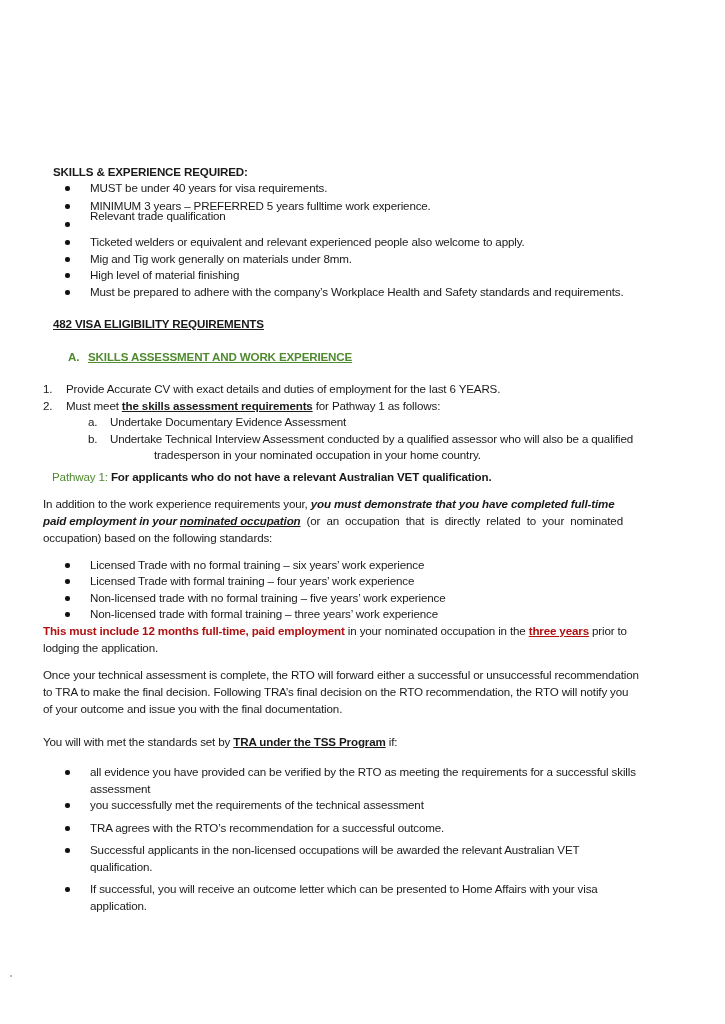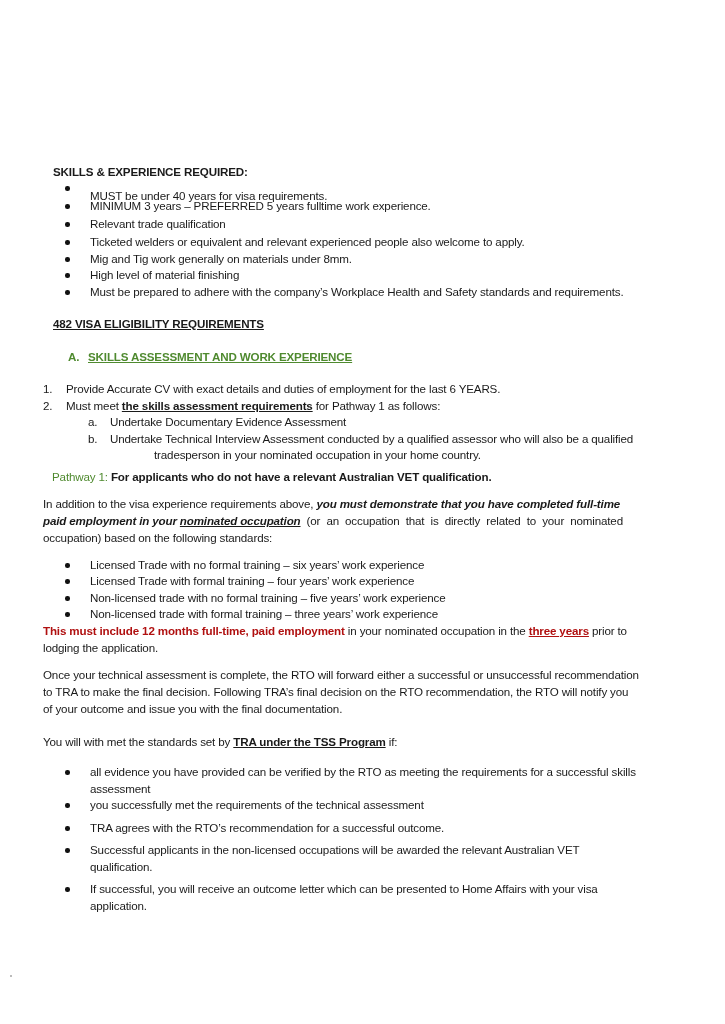--- a/index.html
+++ b/index.html
@@ -17,25 +17,25 @@
   .dot { position:absolute; left:10px; top:975px; width:2px; height:2px; background:#bbb; }
 </style>
 </head>
 <body>
 
 <div class="page">
 
   <div class="abs t bold" style="left:53px;top:164px;">SKILLS &amp; EXPERIENCE REQUIRED:</div>
 
   <div class="bullet" style="left:65px;top:186px;"></div>
-  <div class="abs t" style="left:90px;top:188px;">MUST be under 40 years for visa requirements.</div>
+  <div class="abs t" style="left:90px;top:180px;">MUST be under 40 years for visa requirements.</div>
   <div class="bullet" style="left:65px;top:204px;"></div>
   <div class="abs t" style="left:90px;top:198px;">MINIMUM 3 years – PREFERRED 5 years fulltime work experience.</div>
   <div class="bullet" style="left:65px;top:222px;"></div>
-  <div class="abs t" style="left:90px;top:216px;text-align:center;">Relevant trade qualification</div>
+  <div class="abs t" style="left:90px;top:208px;text-align:center;">Relevant trade qualification</div>
   <div class="bullet" style="left:65px;top:240px;"></div>
   <div class="abs t" style="left:90px;top:234px;">Ticketed welders or equivalent and relevant experienced people also welcome to apply.</div>
   <div class="bullet" style="left:65px;top:257px;"></div>
   <div class="abs t" style="left:90px;top:251px;">Mig and Tig work generally on materials under 8mm.</div>
   <div class="bullet" style="left:65px;top:273px;"></div>
   <div class="abs t" style="left:90px;top:267px;">High level of material finishing</div>
   <div class="bullet" style="left:65px;top:290px;"></div>
   <div class="abs t" style="left:90px;top:284px;">Must be prepared to adhere with the company’s Workplace Health and Safety standards and requirements.</div>
 
   <div class="abs t bold u" style="left:53px;top:316px;">482 VISA ELIGIBILITY REQUIREMENTS</div>
@@ -57,21 +57,21 @@
   <div class="abs t" style="left:88px;top:431px;">b.</div>
   <div class="abs t" style="left:110px;top:431px;">Undertake Technical Interview Assessment conducted by a qualified assessor who will also be a qualified</div>
   <div class="abs t" style="left:110px;top:447px;margin-left:44px;">tradesperson in your nominated occupation in your home country.</div>
 
   <div class="abs t" style="left:52px;top:469px;">
     <span class="green">Pathway 1:</span>
     <span class="bold">For applicants who do not have a relevant Australian VET qualification.</span>
   </div>
 
   <div class="abs t" style="left:43px;top:496px;">
-    <span>In addition to the visa experience requirements above, </span><span class="bi">you must demonstrate that you have completed full-time</span>
+    <span>In addition to the work experience requirements your, </span><span class="bi">you must demonstrate that you have completed full-time</span>
   </div>
   <div class="abs t" style="left:43px;top:513px;width:640px;">
     <span class="bi">paid employment in your </span><span class="bi u">nominated occupation</span><span style="word-spacing:3px;"> (or an occupation that is directly related to your nominated</span>
   </div>
   <div class="abs t" style="left:43px;top:530px;">occupation) based on the following standards:</div>
 
   <div class="bullet" style="left:65px;top:563px;"></div>
   <div class="abs t" style="left:90px;top:557px;">Licensed Trade with no formal training – six years’ work experience</div>
   <div class="bullet" style="left:65px;top:579px;"></div>
   <div class="abs t" style="left:90px;top:573px;">Licensed Trade with formal training – four years’ work experience</div>

